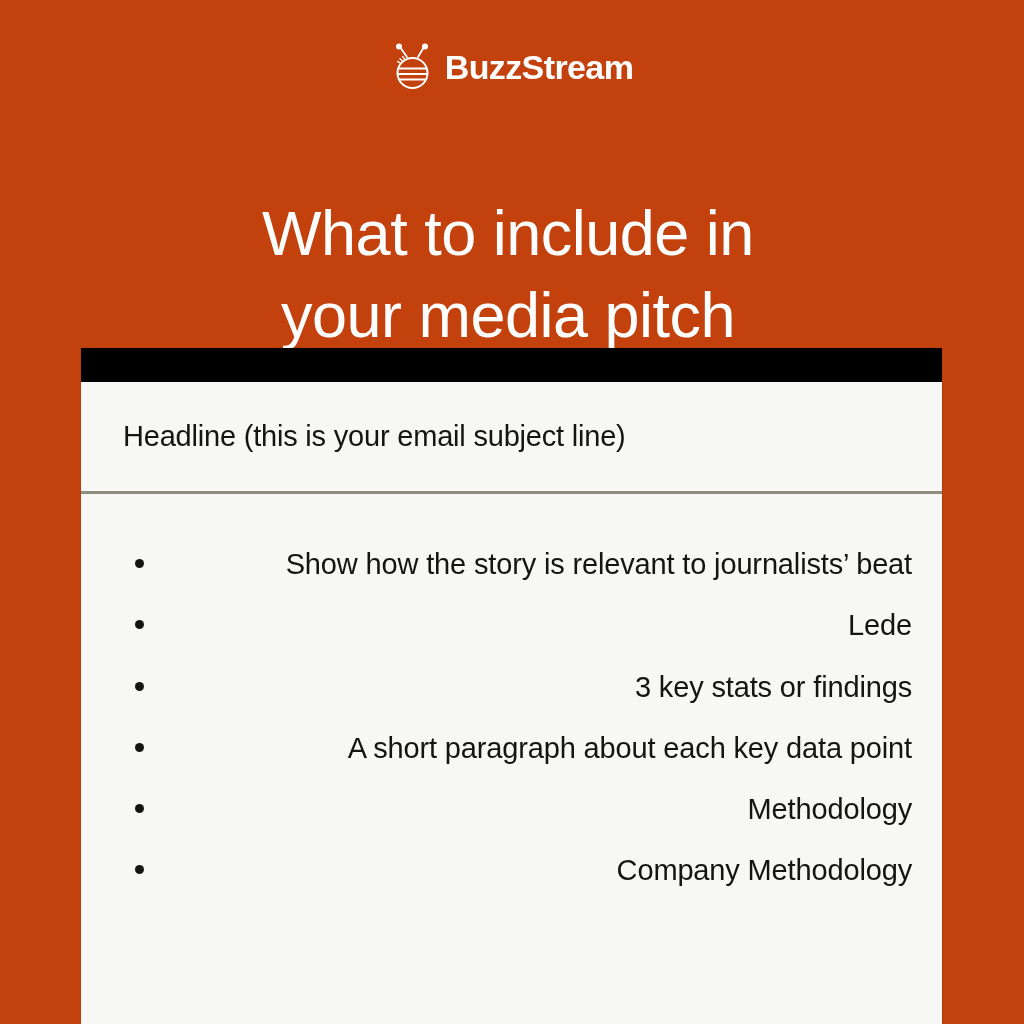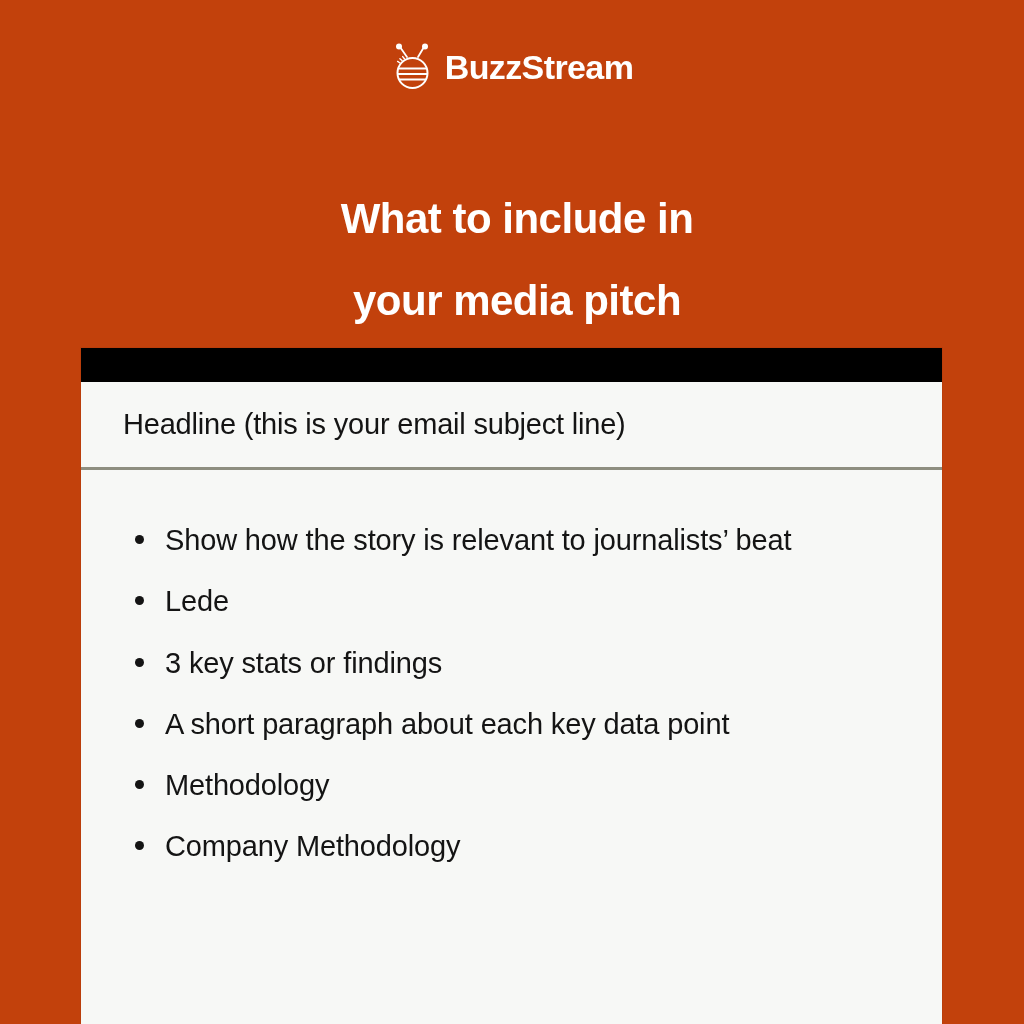--- a/index.html
+++ b/index.html
@@ -46,25 +46,25 @@
     font-weight: bold;
     letter-spacing: -0.6px;
     line-height: 1;
     white-space: nowrap;
   }
 
   
   .poster-title {
     position: absolute;
     top: 150px;
-    left: 67px;
+    left: 58px;
     width: 900px;
     color: #ffffff;
-    font-size: 42px;
-    font-weight: bold;
+    font-size: 63px;
+    font-weight: normal;
     line-height: 82px;
     letter-spacing: -0.5px;
     text-align: center;
     white-space: pre-line;
   }
 
   
   .card {
     position: absolute;
     left: 81px;
@@ -73,21 +73,21 @@
     height: 680px;
     background: #f7f8f6;
     box-shadow: 0 0 0 1px rgba(0,0,0,0.04);
   }
   .card-topbar {
     height: 34px;
     background: #000000;
     width: 100%;
   }
   .card-headline-row {
-    height: 85px;
+    height: 109px;
     display: flex;
     align-items: center;
     padding: 0 26px 0 42px;
     box-sizing: border-box;
   }
   .card-headline-text {
     font-size: 29px;
     color: #141414;
     line-height: 1.2;
     letter-spacing: -0.2px;
@@ -96,20 +96,21 @@
     height: 3px;
     background: #8e8e80;
     width: 100%;
   }
 
   
   .card-list {
     list-style: none;
     margin: 0;
     padding: 52px 30px 0 52px;
+    text-align: right;
   }
   .card-list-item {
     position: relative;
     font-size: 29px;
     color: #141414;
     line-height: 1.25;
     letter-spacing: -0.15px;
     padding-left: 32px;
     margin-bottom: 25px;
     white-space: nowrap;

